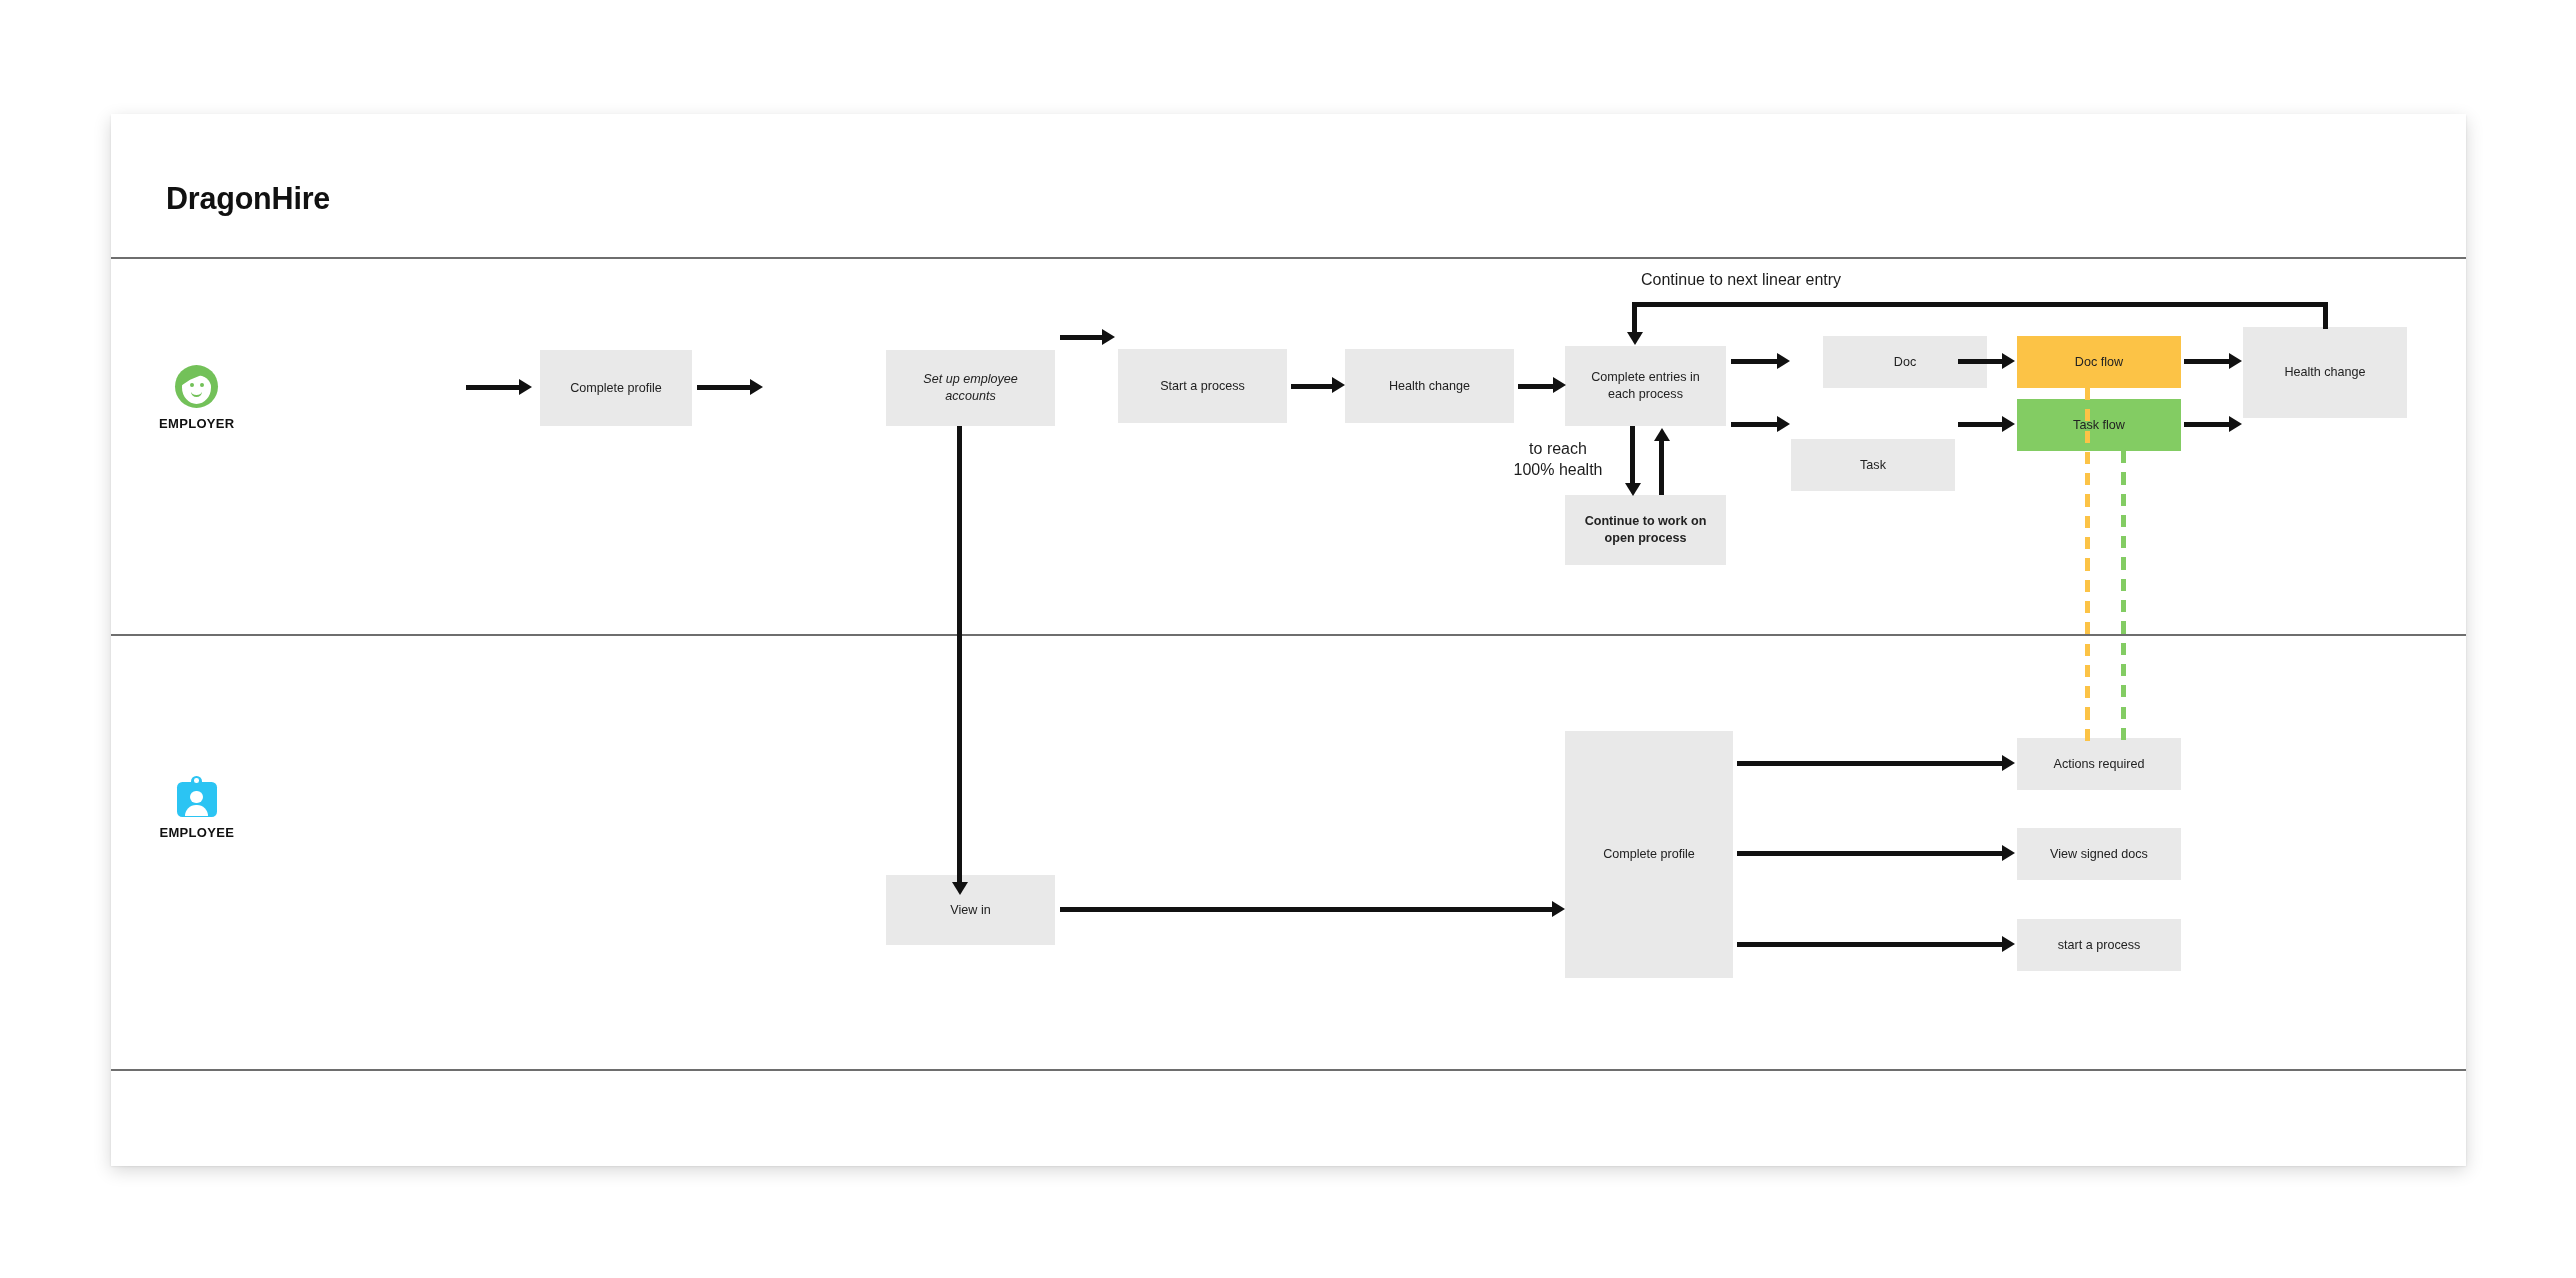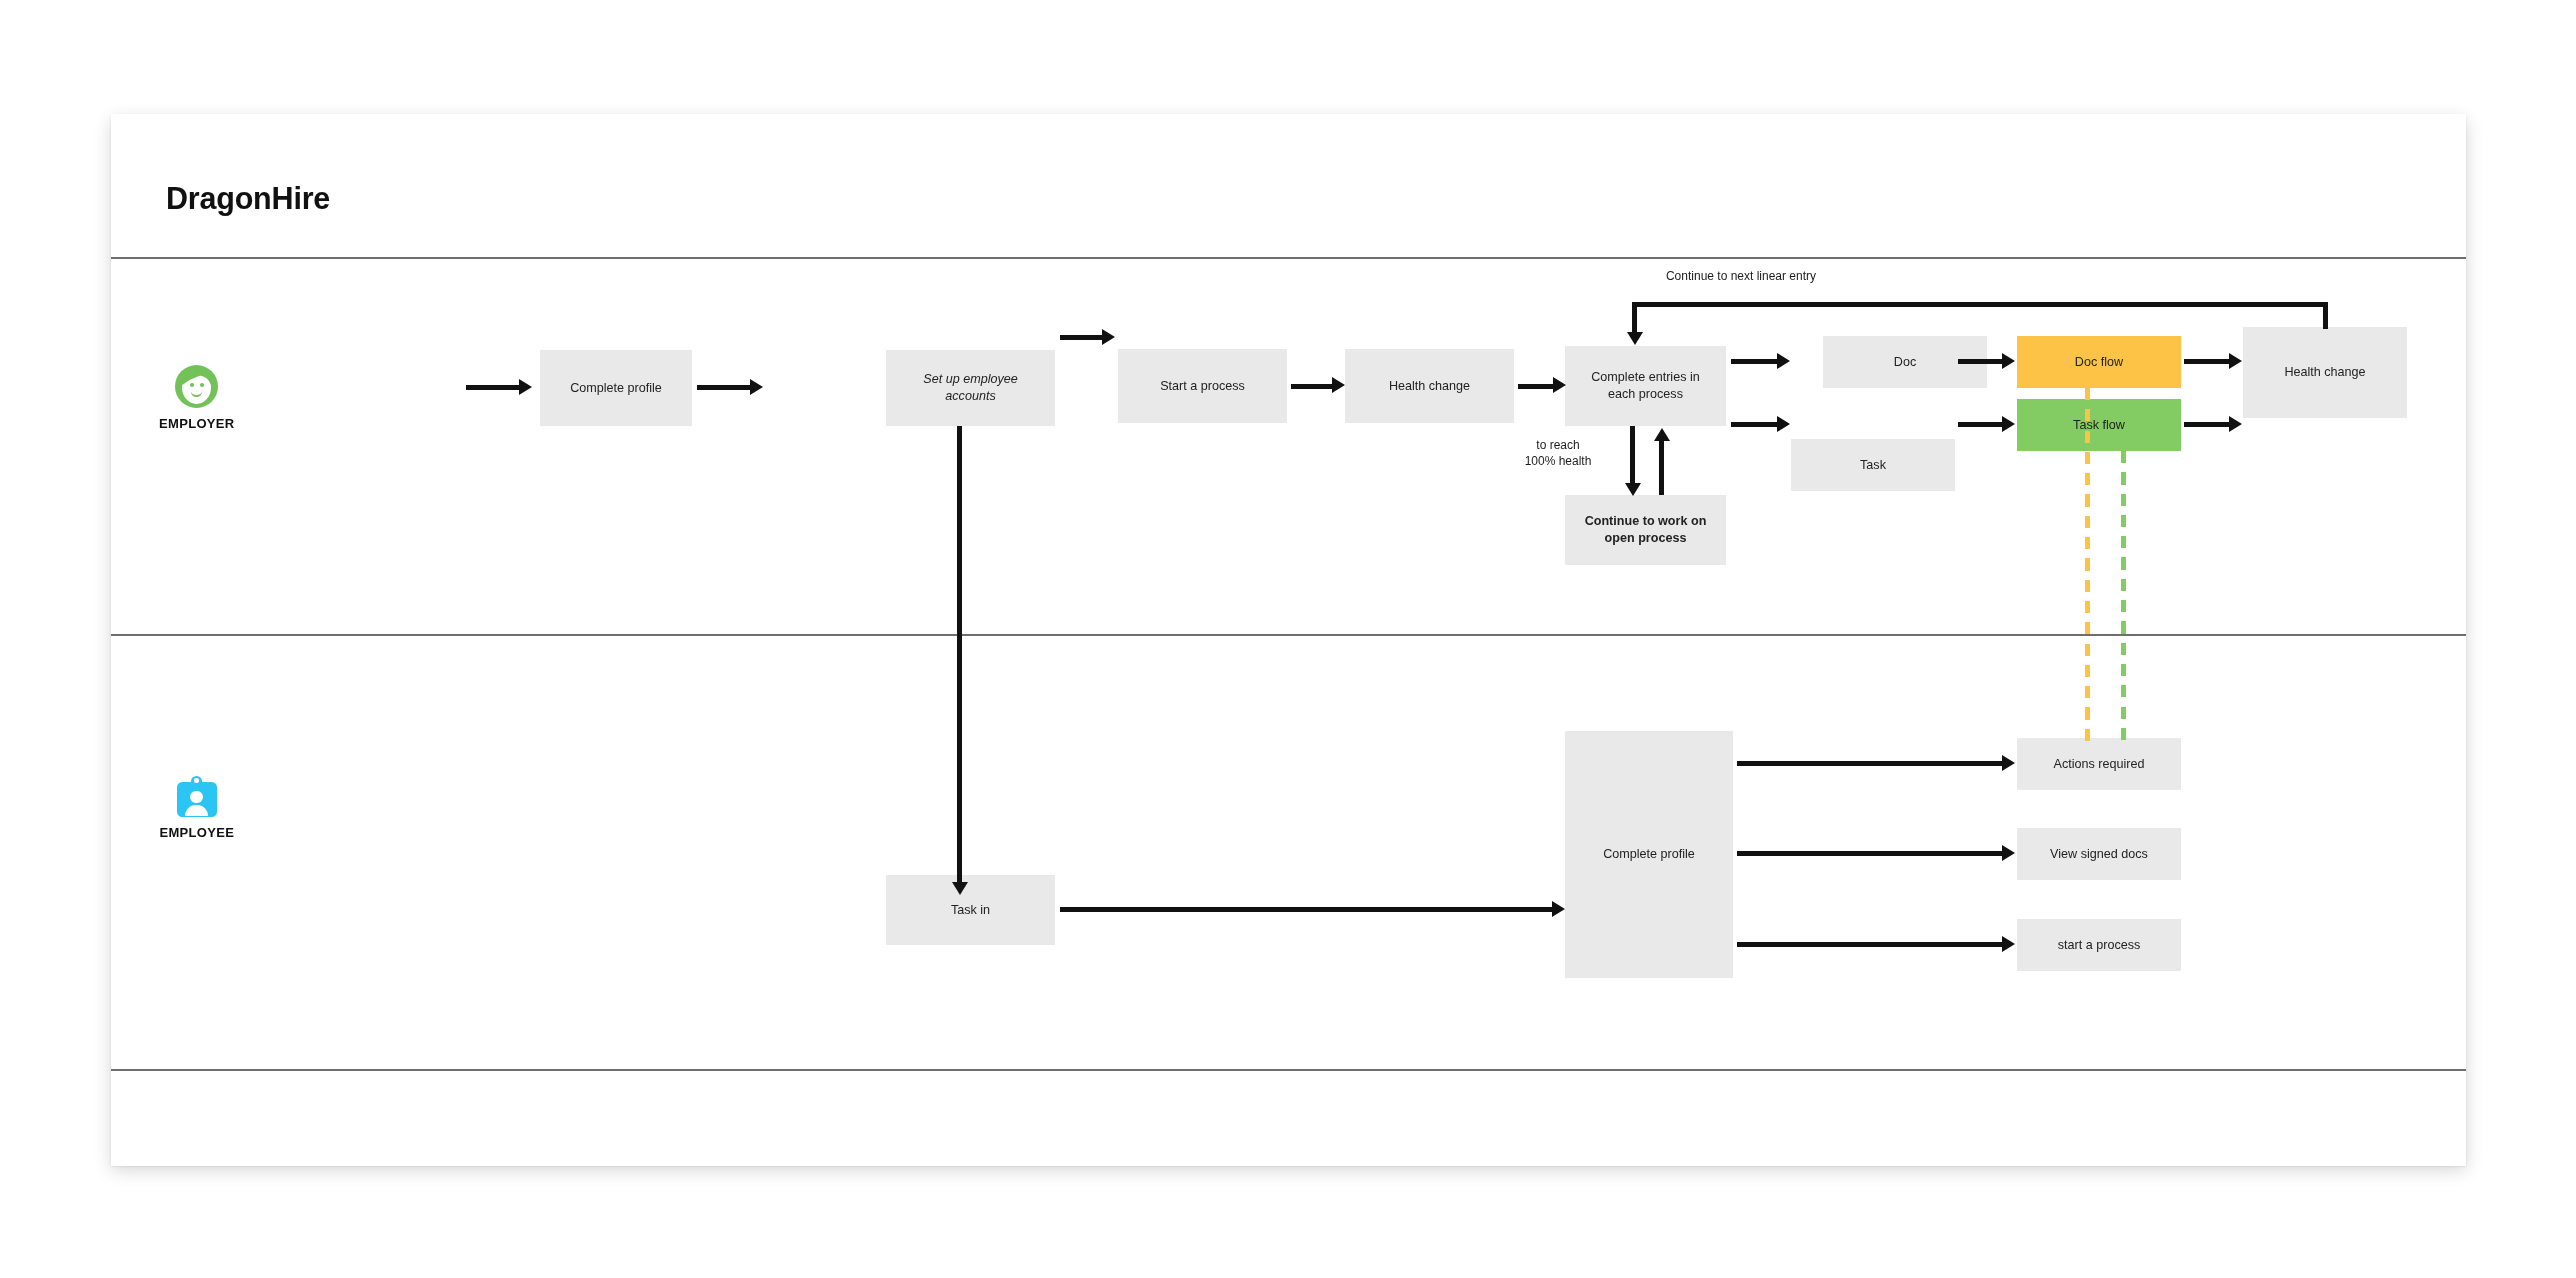--- a/index.html
+++ b/index.html
@@ -188,21 +188,21 @@
     border-top: 13px solid #111111;
   }
   .ah-u {
     border-left: 8.4px solid transparent;
     border-right: 8.4px solid transparent;
     border-bottom: 13px solid #111111;
   }
 
   .edge-label {
     position: absolute;
-    font-size: 12px;
+    font-size: 16px;
     color: #1c1c1c;
     text-align: center;
     line-height: 1.32;
     white-space: pre-line;
   }
 
   
   .dash {
     position: absolute;
     width: 4.6px;
@@ -269,21 +269,21 @@
     <div class="node" style="left:1680px; top:222px; width:164px; height:52px;margin-left:32px;">Doc</div>
 
     <div class="node" style="left:1680px; top:285px; width:164px; height:52px;margin-top:40px;">Task</div>
 
     <div class="node doc" style="left:1906px; top:222px; width:164px; height:52px;">Doc flow</div>
 
     <div class="node task" style="left:1906px; top:285px; width:164px; height:52px;">Task flow</div>
 
     <div class="node" style="left:2132px; top:213px; width:164px; height:91px;">Health change</div>
 
-    <div class="node" style="left:775px; top:761px; width:169px; height:70px;">Task in</div>
+    <div class="node" style="left:775px; top:761px; width:169px; height:70px;">View in</div>
 
     <div class="node" style="left:1454px; top:617px; width:168px; height:247px;">Complete profile</div>
 
     <div class="node" style="left:1906px; top:624px; width:164px; height:52px;">Actions required</div>
 
     <div class="node" style="left:1906px; top:714px; width:164px; height:52px;">View signed docs</div>
 
     <div class="node" style="left:1906px; top:805px; width:164px; height:52px;">start a process</div>
 
     <div class="hline" style="left:355px; top:271px; width:55px;"></div>

